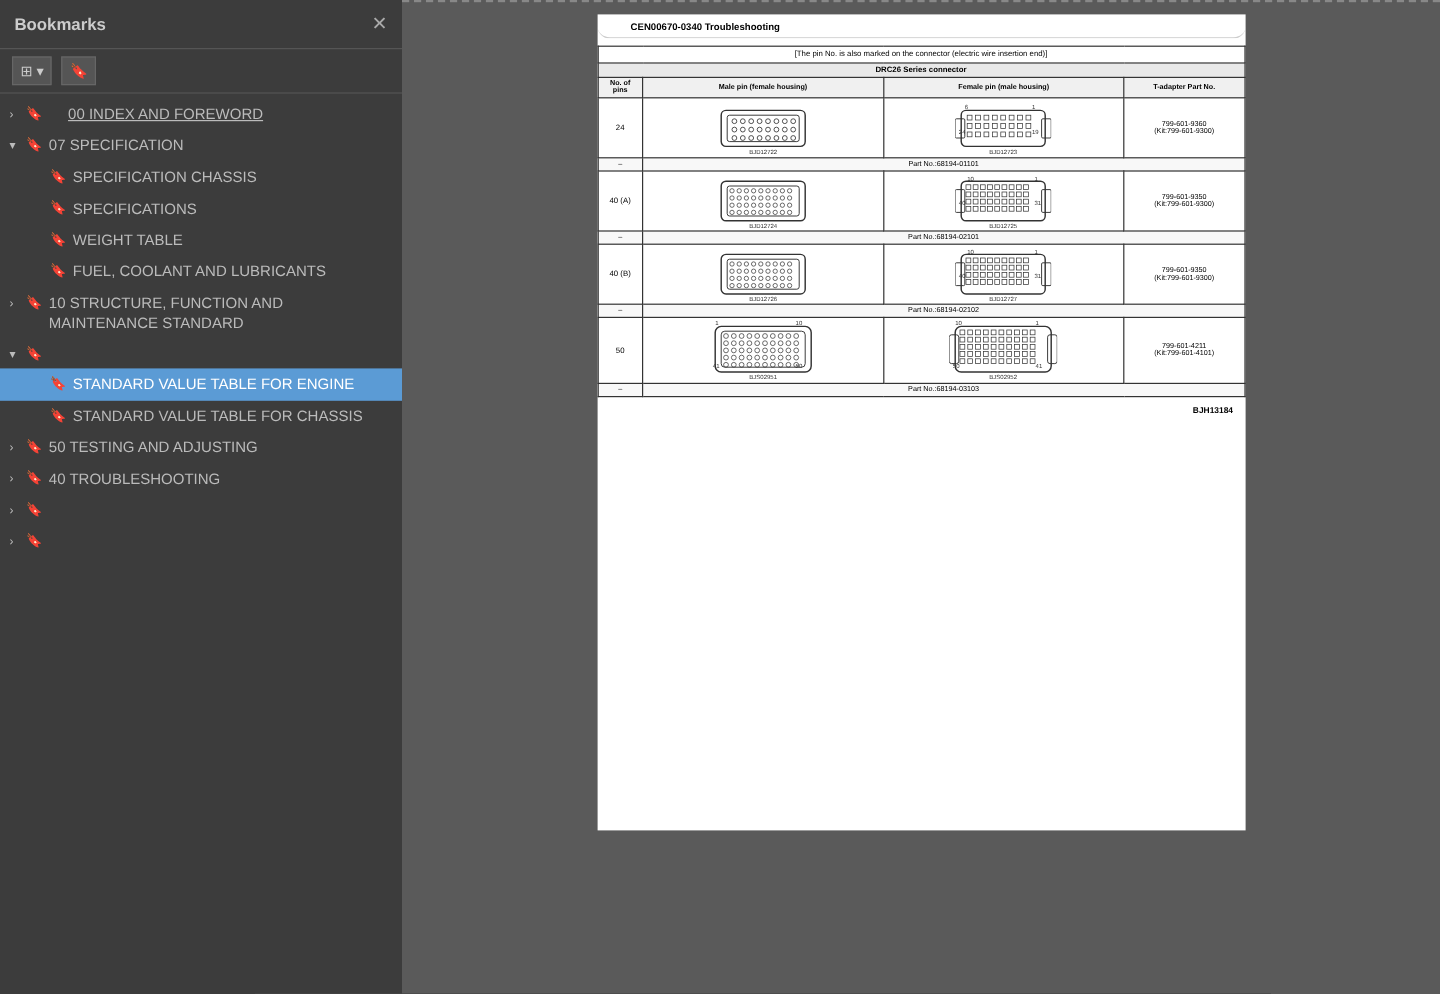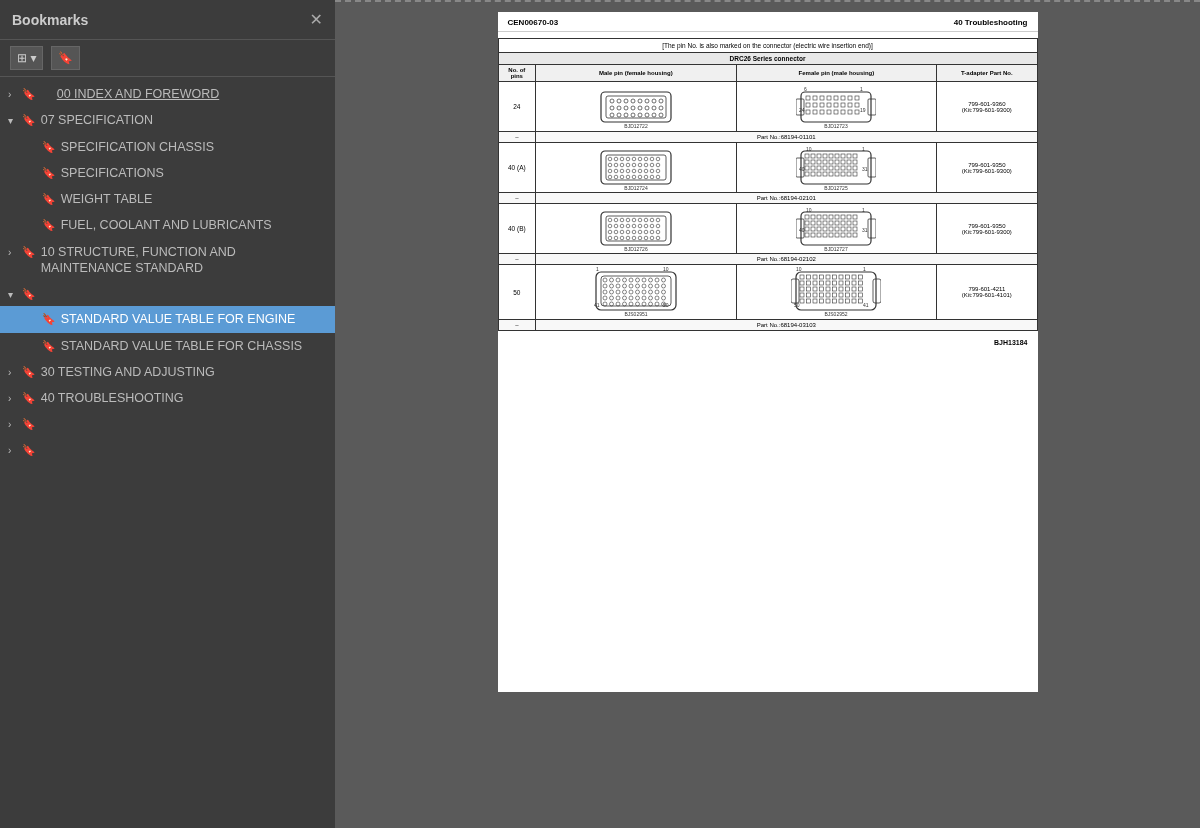--- a/index.html
+++ b/index.html
@@ -135,24 +135,24 @@
       background: #fff;
       width: 540px;
       min-height: 680px;
       padding: 0;
       font-size: 7px;
       font-family: Arial, sans-serif;
     }
 
     .page-header {
       display: flex;
-      justify-content: space-between;
-      padding: 6px 10px 4px 10px;
+      padding: 6px 10px 4px 28px;
       border-bottom: 1px solid #ccc;
       font-size: 8px;
+      border-radius: 10px;
     }
 
     .page-header-left { font-weight: bold; }
     .page-header-right { font-weight: bold; }
 
     .doc-table {
       width: 100%;
       border-collapse: collapse;
       margin: 6px 0;
       font-size: 6.5px;
@@ -260,21 +260,21 @@
         <span class="item-text">STANDARD VALUE TABLE FOR ENGINE</span>
       </div>
       <div class="nav-item indent1">
         <span class="expand-arrow"> </span>
         <span class="bookmark-icon">🔖</span>
         <span class="item-text">STANDARD VALUE TABLE FOR CHASSIS</span>
       </div>
       <div class="nav-item">
         <span class="expand-arrow">›</span>
         <span class="bookmark-icon">🔖</span>
-        <span class="item-text">30 TESTING AND ADJUSTING</span>
+        <span class="item-text">50 TESTING AND ADJUSTING</span>
       </div>
       <div class="nav-item">
         <span class="expand-arrow">›</span>
         <span class="bookmark-icon">🔖</span>
         <span class="item-text">40 TROUBLESHOOTING</span>
       </div>
       <div class="nav-item">
         <span class="expand-arrow">›</span>
         <span class="bookmark-icon">🔖</span>
       </div>

